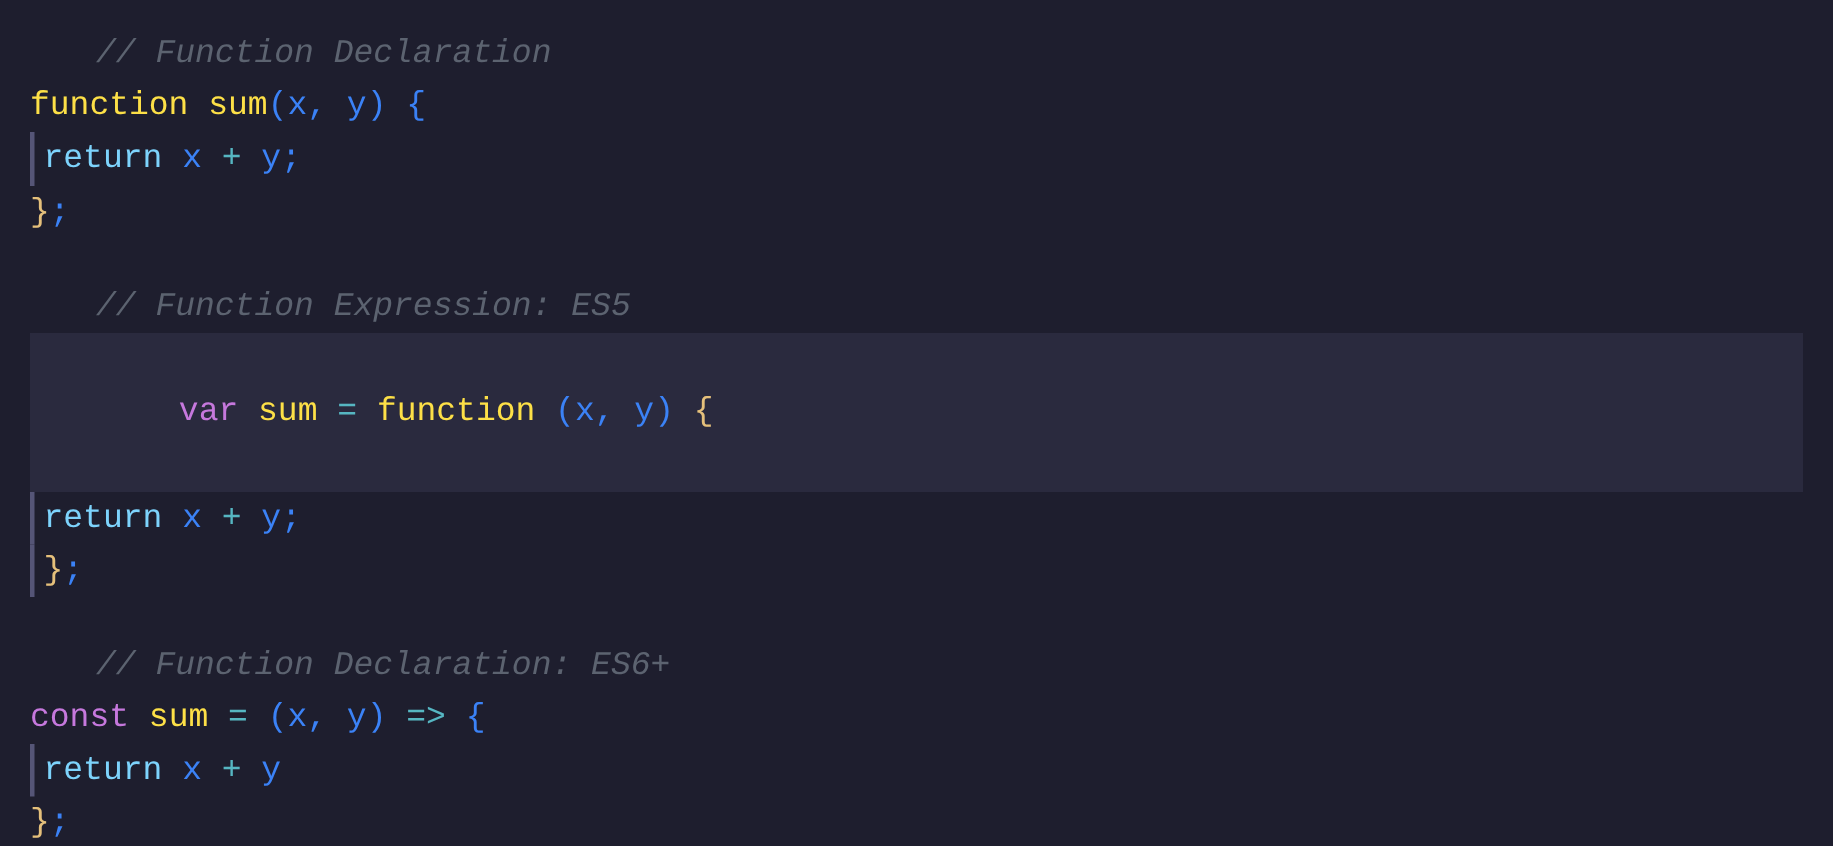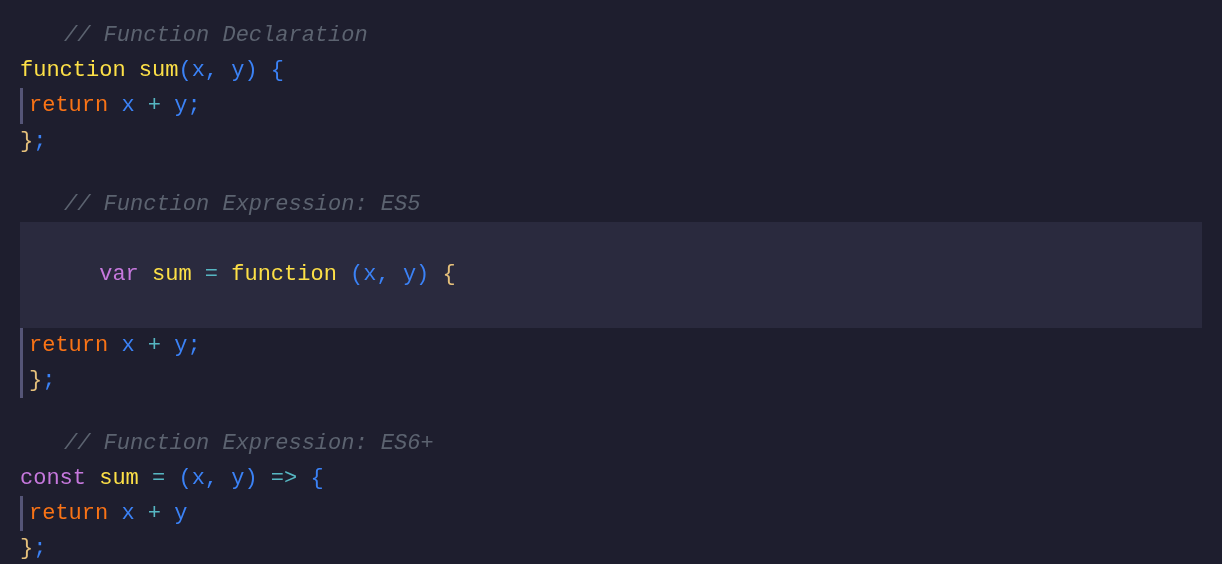--- a/index.html
+++ b/index.html
@@ -38,30 +38,31 @@
 
     .line-with-bar {
       border-left: 3px solid #555577;
       padding-left: 6px;
     }
 
     
     .comment { color: #5c6370; font-style: italic; margin-left: 44px; }
     .keyword-var { color: #c678dd; } 
     .keyword-fn { color: #fde047; } 
-    .keyword-return { color: #f97316; } 
+    .keyword-return { color: #7dd3fc; } 
     .fn-name { color: #fde047; } 
     .operator { color: #56b6c2; } 
     .brace { color: #e5c07b; } 
     .plain { color: #3b82f6; }
     .arrow { color: #56b6c2; }
     .highlighted-line {
       background-color: #2a2a3e;
       display: block;
       width: 100%;
+      padding-left: 20px;
     }
   </style>
 </head>
 <body>
 
 <div class="code-editor">
 
   <div class="code-block">
     <div class="line">
       <span class="comment">// Function Declaration</span>
@@ -87,21 +88,21 @@
     <div class="line line-with-bar">
       <span class="keyword-return">return </span><span class="plain">x </span><span class="operator">+</span><span class="plain"> y;</span>
     </div>
     <div class="line line-with-bar">
       <span class="brace">}</span><span class="plain">;</span>
     </div>
   </div>
 
   <div class="code-block">
     <div class="line">
-      <span class="comment">// Function Expression: ES6+</span>
+      <span class="comment">// Function Declaration: ES6+</span>
     </div>
     <div class="line">
       <span class="keyword-var">const </span><span class="fn-name">sum </span><span class="operator">=</span><span class="plain"> (x, y) </span><span class="arrow">=&gt;</span><span class="plain"> {</span>
     </div>
     <div class="line line-with-bar">
       <span class="keyword-return">return </span><span class="plain">x </span><span class="operator">+</span><span class="plain"> y</span>
     </div>
     <div class="line">
       <span class="brace">}</span><span class="plain">;</span>
     </div>

